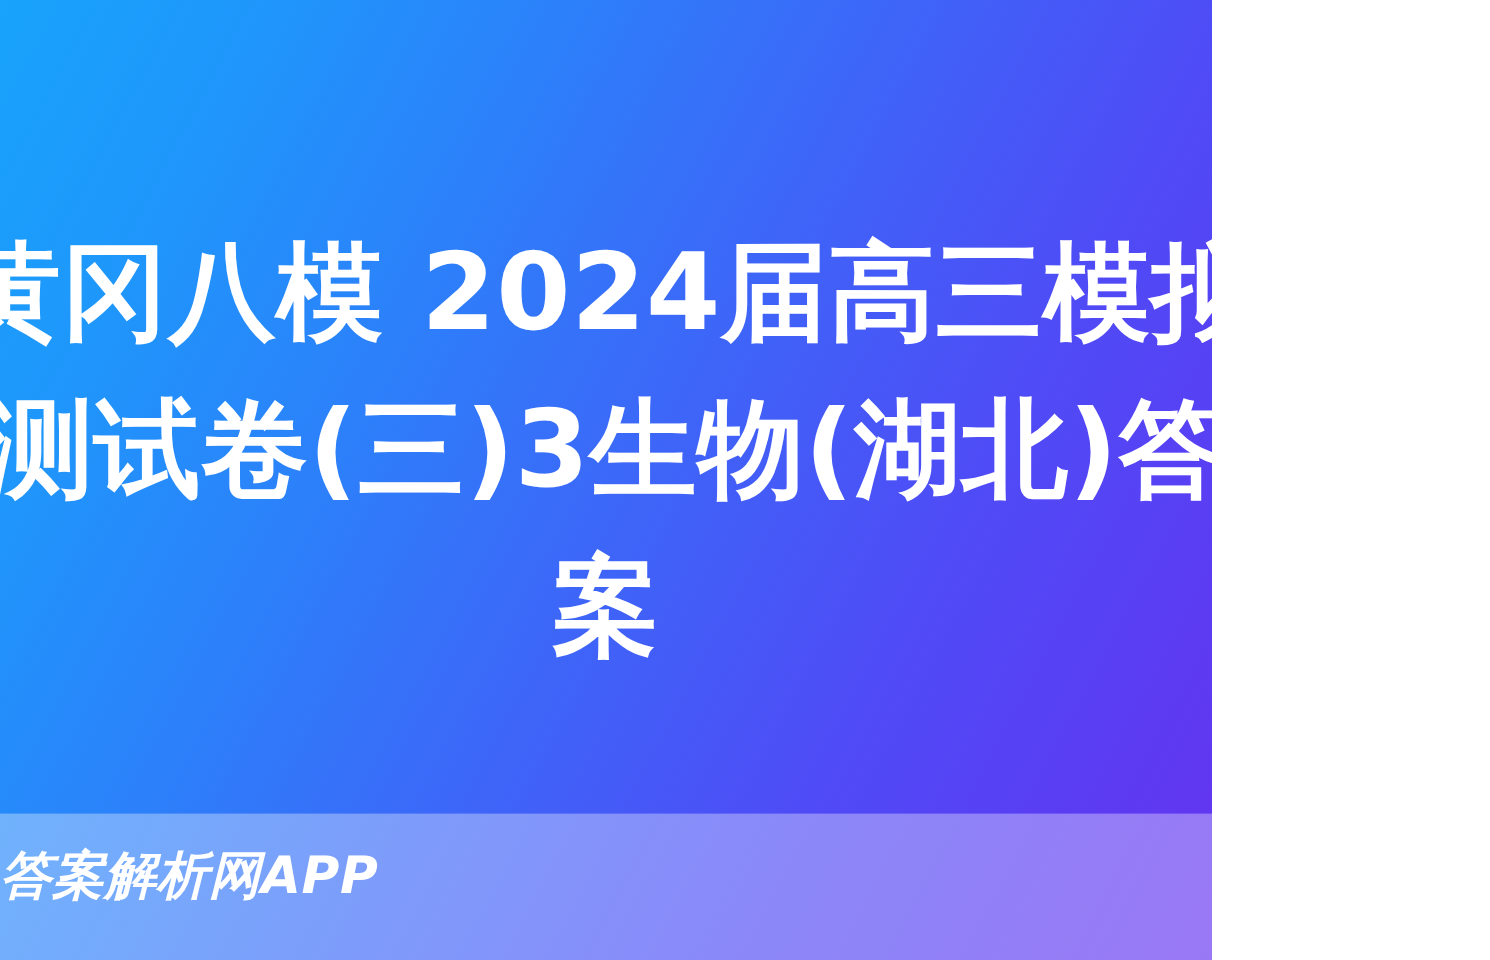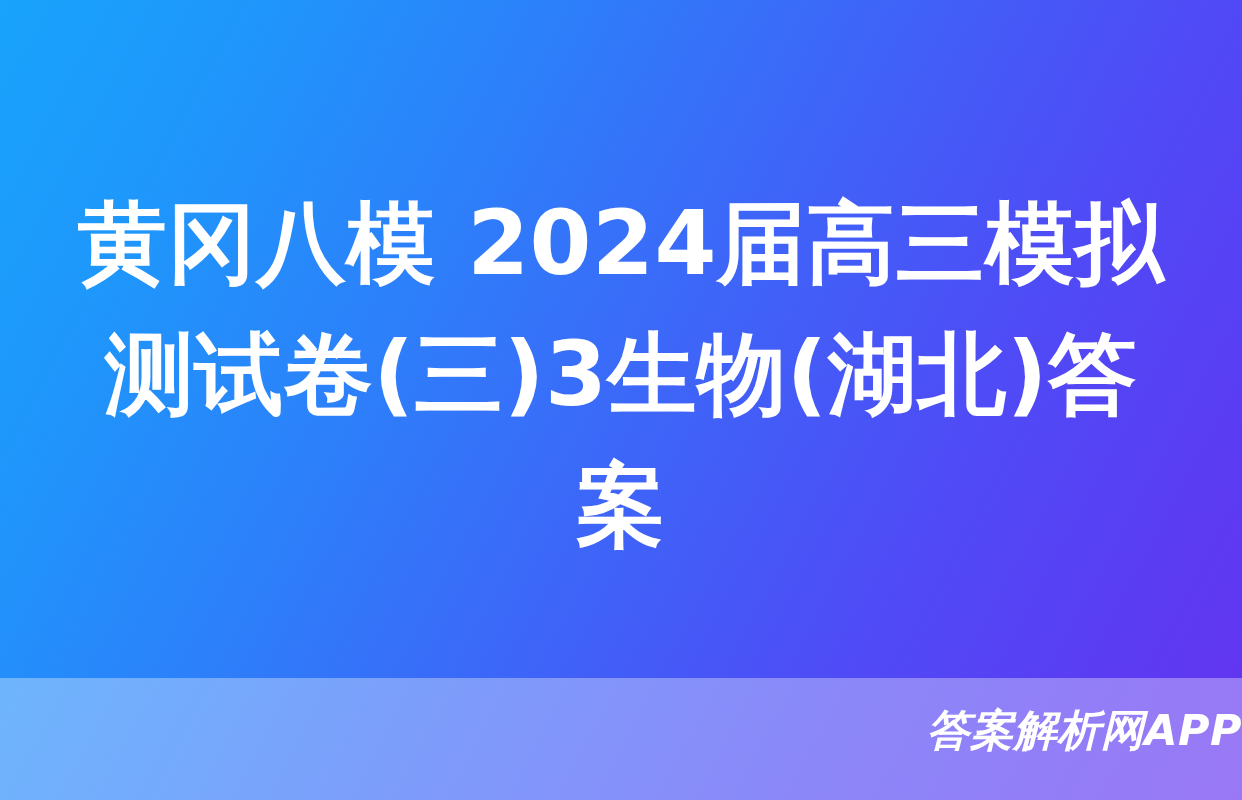--- a/index.html
+++ b/index.html
@@ -4,21 +4,21 @@
 <title>Title Card</title>
 <style>
   html, body {
     margin: 0;
     padding: 0;
     background: #ffffff;
   }
 
   #card {
     position: relative;
-    width: 1242px;
+    width: 1010px;
     height: 800px;
     overflow: hidden;
     font-family: "Liberation Sans", "DejaVu Sans", sans-serif;
     -webkit-font-smoothing: antialiased;
   }
 
   
   #bg {
     position: absolute;
     inset: 0;
@@ -63,22 +63,21 @@
     text-align: center;
     font-family: "DejaVu Sans", "Liberation Sans", sans-serif;
   }
 
   
   #watermark {
     position: absolute;
     left: 0;
     right: 0;
     top: 704px;
-    text-align: right;
-    margin-left: 15px;
+    text-align: left;
   }
 
   #watermark-text {
     display: inline-block;
     color: #ffffff;
     font-size: 43px;
     line-height: 52px;
     font-weight: 700;
     font-style: italic;
     letter-spacing: 0.5px;

